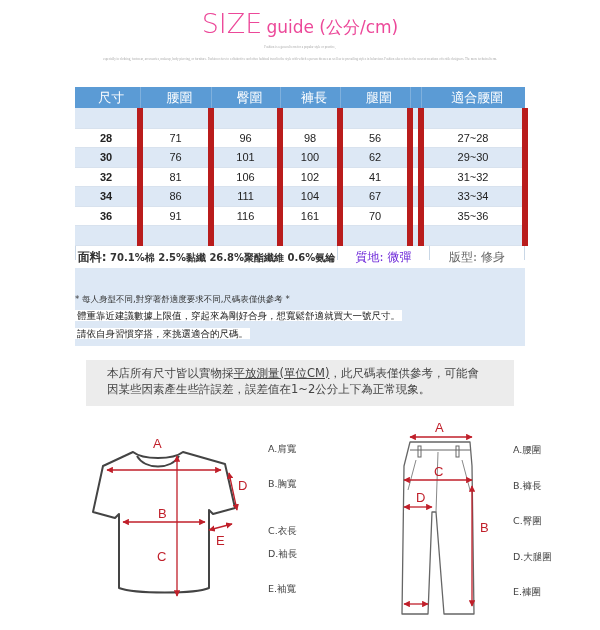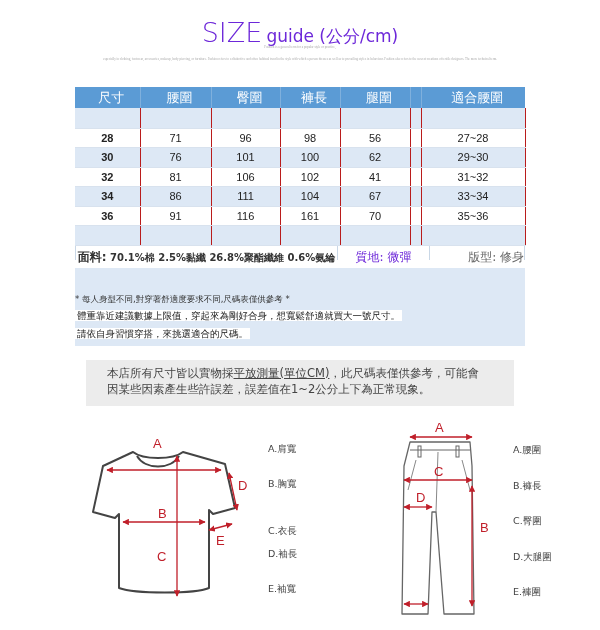--- a/index.html
+++ b/index.html
@@ -1,39 +1,39 @@
 <!DOCTYPE html>
 <html><head>
 <meta charset="utf-8">
 <style>
   * { box-sizing: border-box; margin: 0; padding: 0; }
   html, body { width: 600px; height: 630px; background: #ffffff; overflow: hidden; }
   body { font-family: "DejaVu Sans", "Liberation Sans", sans-serif; color: #333; position: relative; }
 
-  .title { position: absolute; top: 8px; left: 0; width: 600px; text-align: center; color: #6d28d9; margin-top: 9px; }
+  .title { position: absolute; top: 8px; left: 0; width: 600px; text-align: center; color: #ec4899; }
   .title .big { font-size: 27px; letter-spacing: 0px; font-family: "DejaVu Sans", sans-serif; font-weight: 300; }
   .title .small { font-size: 17px; margin-left: 4px; }
   .subtitle { position: absolute; left: 0; width: 600px; text-align: center; font-size: 3.2px; color: #aaa; font-family: "Liberation Serif", serif; line-height: 4px; }
   .sub1 { top: 45px; }
   .sub2 { top: 57px; }
 
   .table-wrap { position: absolute; left: 75px; top: 87px; width: 450px; }
   table.size { border-collapse: collapse; width: 450px; table-layout: fixed; }
   table.size th { background: #5b9bd5; color: #ffffff; font-weight: normal; font-size: 13px; height: 21px; border-right: 1px solid #7fb0dd; padding-left: 8px; }
-  table.size td { height: 19.5px; text-align: center; font-size: 11px; border-right: 1px solid #b91c1c; border-bottom: 1px solid #d8e2ee; color: #222; font-family: "Liberation Sans", sans-serif; }
+  table.size td { height: 19.5px; text-align: center; font-size: 11px; border-right: 6px solid #b91c1c; border-bottom: 1px solid #d8e2ee; color: #222; font-family: "Liberation Sans", sans-serif; }
   table.size tr.blank td { background: #dde8f5; height: 20px; }
   table.size tr.odd td { background: #ffffff; }
   table.size tr.even td { background: #dde8f5; }
   table.size td.sz { font-weight: bold; }
 
   .fabric { position: absolute; left: 75px; top: 246px; width: 450px; height: 14px; background: #fff; display: flex; border-left: 1px solid #c9d7e6; border-right: 1px solid #c9d7e6; }
   .fabric .f1 { width: 262px; text-align: center; font-size: 10px; line-height: 22px; font-weight: bold; color: #333; border-right: 1px solid #c9d7e6; }
   .fabric .f1 .lbl { font-size: 12px; }
   .fabric .f2 { width: 92px; text-align: center; font-size: 12px; line-height: 22px; color: #6d28d9; font-family: "DejaVu Serif", serif; border-right: 1px solid #c9d7e6; }
-  .fabric .f3 { flex: 1; text-align: right; font-size: 12px; line-height: 22px; color: #666; font-family: "DejaVu Serif", serif; }
+  .fabric .f3 { flex: 1; text-align: center; font-size: 12px; line-height: 22px; color: #666; font-family: "DejaVu Serif", serif; }
 
   .notes { position: absolute; left: 75px; top: 268px; width: 450px; height: 78px; background: #dde8f5; text-align: left; }
   .notes .n1 { position: absolute; top: 26px; width: 100%; font-size: 8.5px; color: #333; }
   .notes .n2 { position: absolute; top: 42px; width: 100%; font-size: 9.5px; color: #222; }
   .notes .n2 span, .notes .n3 span { background: #fff; padding: 0 2px; }
   .notes .n3 { position: absolute; top: 60px; width: 100%; font-size: 9.5px; color: #222; }
 
   .disclaimer { position: absolute; left: 86px; top: 360px; width: 428px; height: 46px; background: #ececec; padding: 5px 0 0 21px; font-size: 11.5px; color: #444; line-height: 16px; }
   .disclaimer u { text-decoration: underline; }
 

